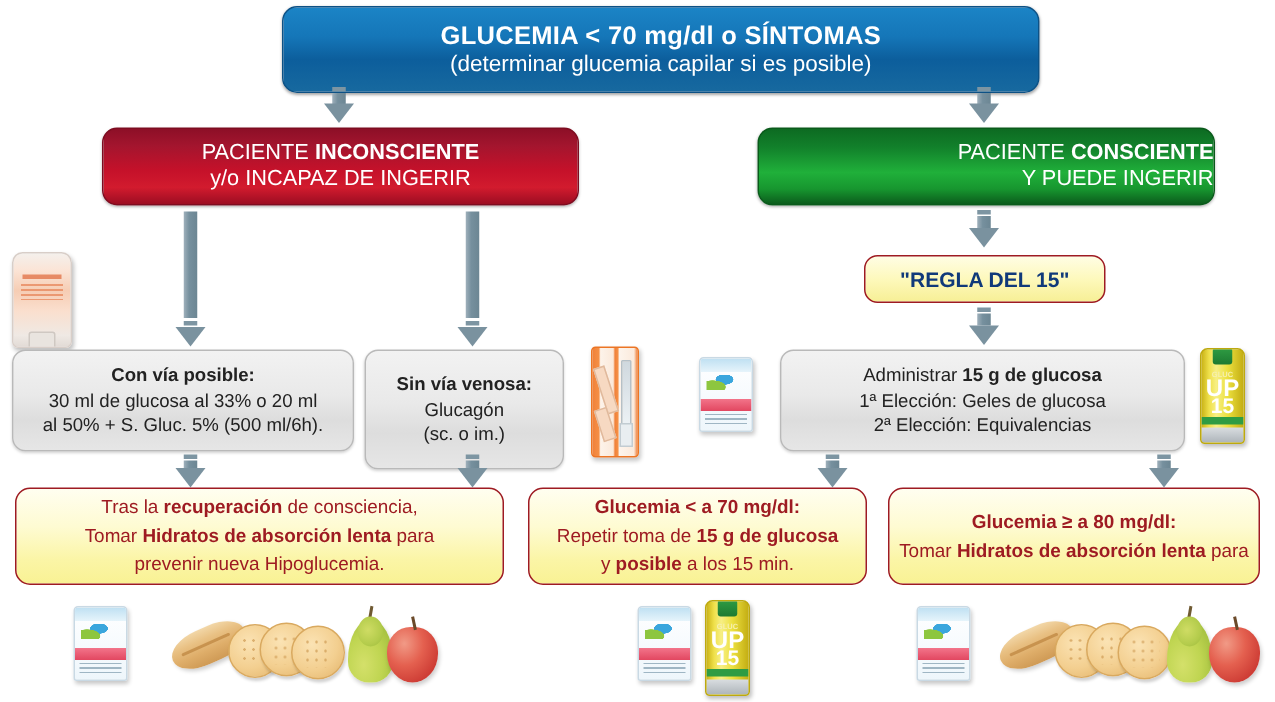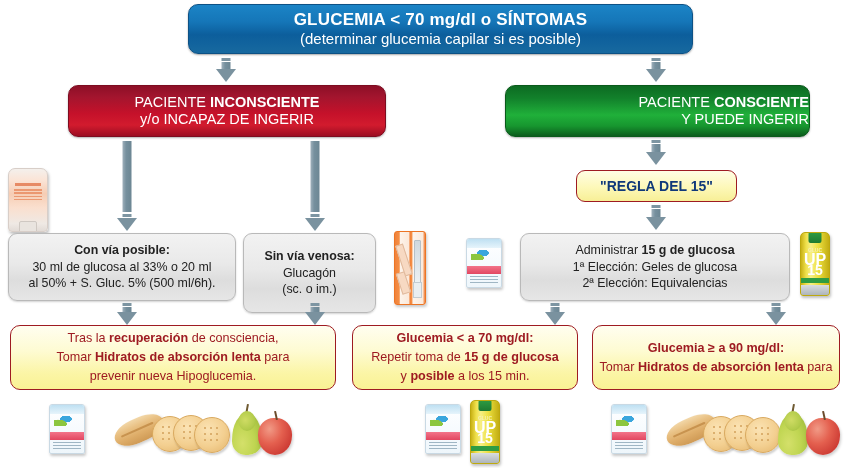--- a/index.html
+++ b/index.html
@@ -239,21 +239,21 @@
   .apple::before{
     content:""; position:absolute; left:52%; top:-7px; width:2px; height:9px;
     background:#6b4a2a; transform:translateX(-50%) rotate(-12deg);
   }
 </style>
 </head>
 <body>
 
 <div id="canvas">
 
-  <div class="node box-blue" style="left:188px; top:4px; width:505px; height:50px;">
+  <div class="node box-blue" style="left:188px; top:4px; width:505px; height:58px;">
     <div class="l1">GLUCEMIA &lt; 70 mg/dl o SÍNTOMAS</div>
     <div class="l2">(determinar glucemia capilar si es posible)</div>
   </div>
 
   <div class="arrow" style="left:216px; top:58px; width:20px; height:26px;">
     <div class="cap" style="top:0;"></div>
     <div class="stem" style="top:4px; height:8px;"></div>
     <div class="head" style="top:11px;"></div>
   </div>
 
@@ -383,21 +383,21 @@
     <div class="ln b">Glucemia &lt; a 70 mg/dl:</div>
     <div class="ln">
       <span>Repetir toma de </span><span class="b">15 g de glucosa</span>
     </div>
     <div class="ln">
       <span>y  </span><span class="b">posible</span><span> a los 15 min.</span>
     </div>
   </div>
 
   <div class="node box-out" style="left:592px; top:325px; width:248px; height:65px;">
-    <div class="ln b">Glucemia ≥ a 90 mg/dl:</div>
+    <div class="ln b">Glucemia ≥ a 80 mg/dl:</div>
     <div class="ln">
       <span>Tomar </span><span class="b">Hidratos de absorción lenta</span><span> para</span>
     </div>
   </div>
 
   <div class="img gel" style="left:49px; top:404px;">
     <div class="top"></div>
       <div class="leaf"></div>
       <div class="band"></div>
       <div class="tx"></div>

